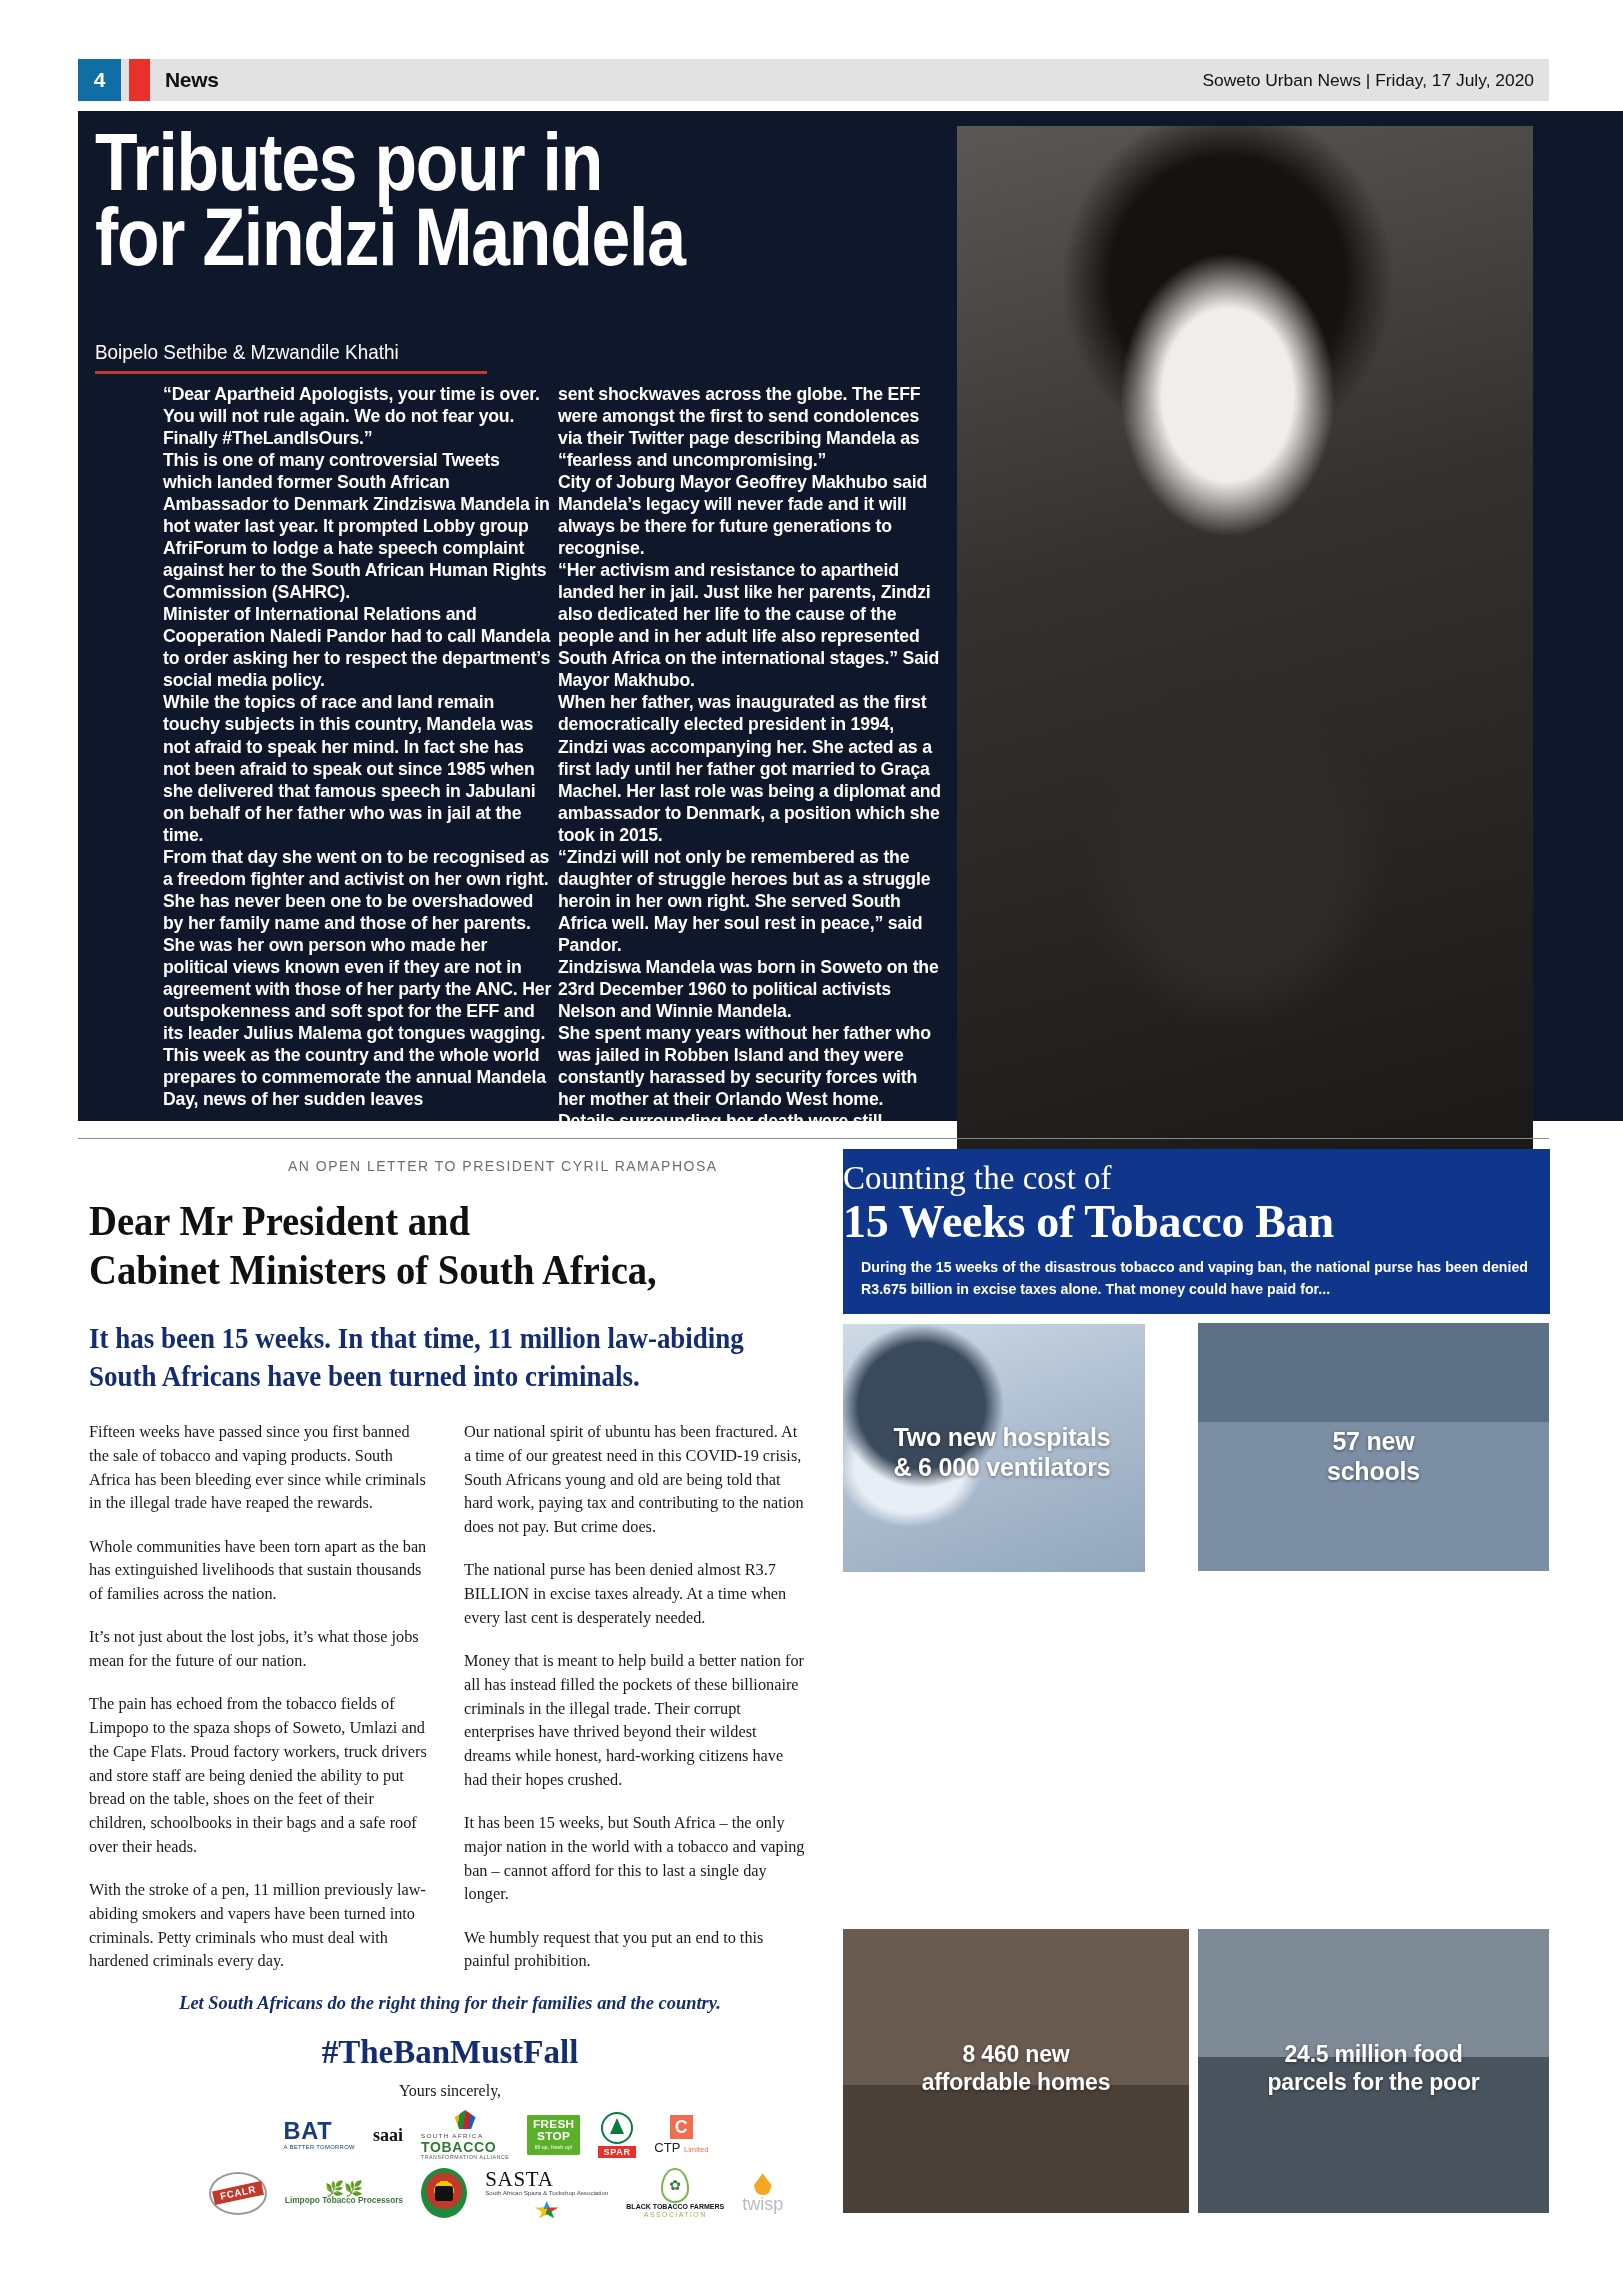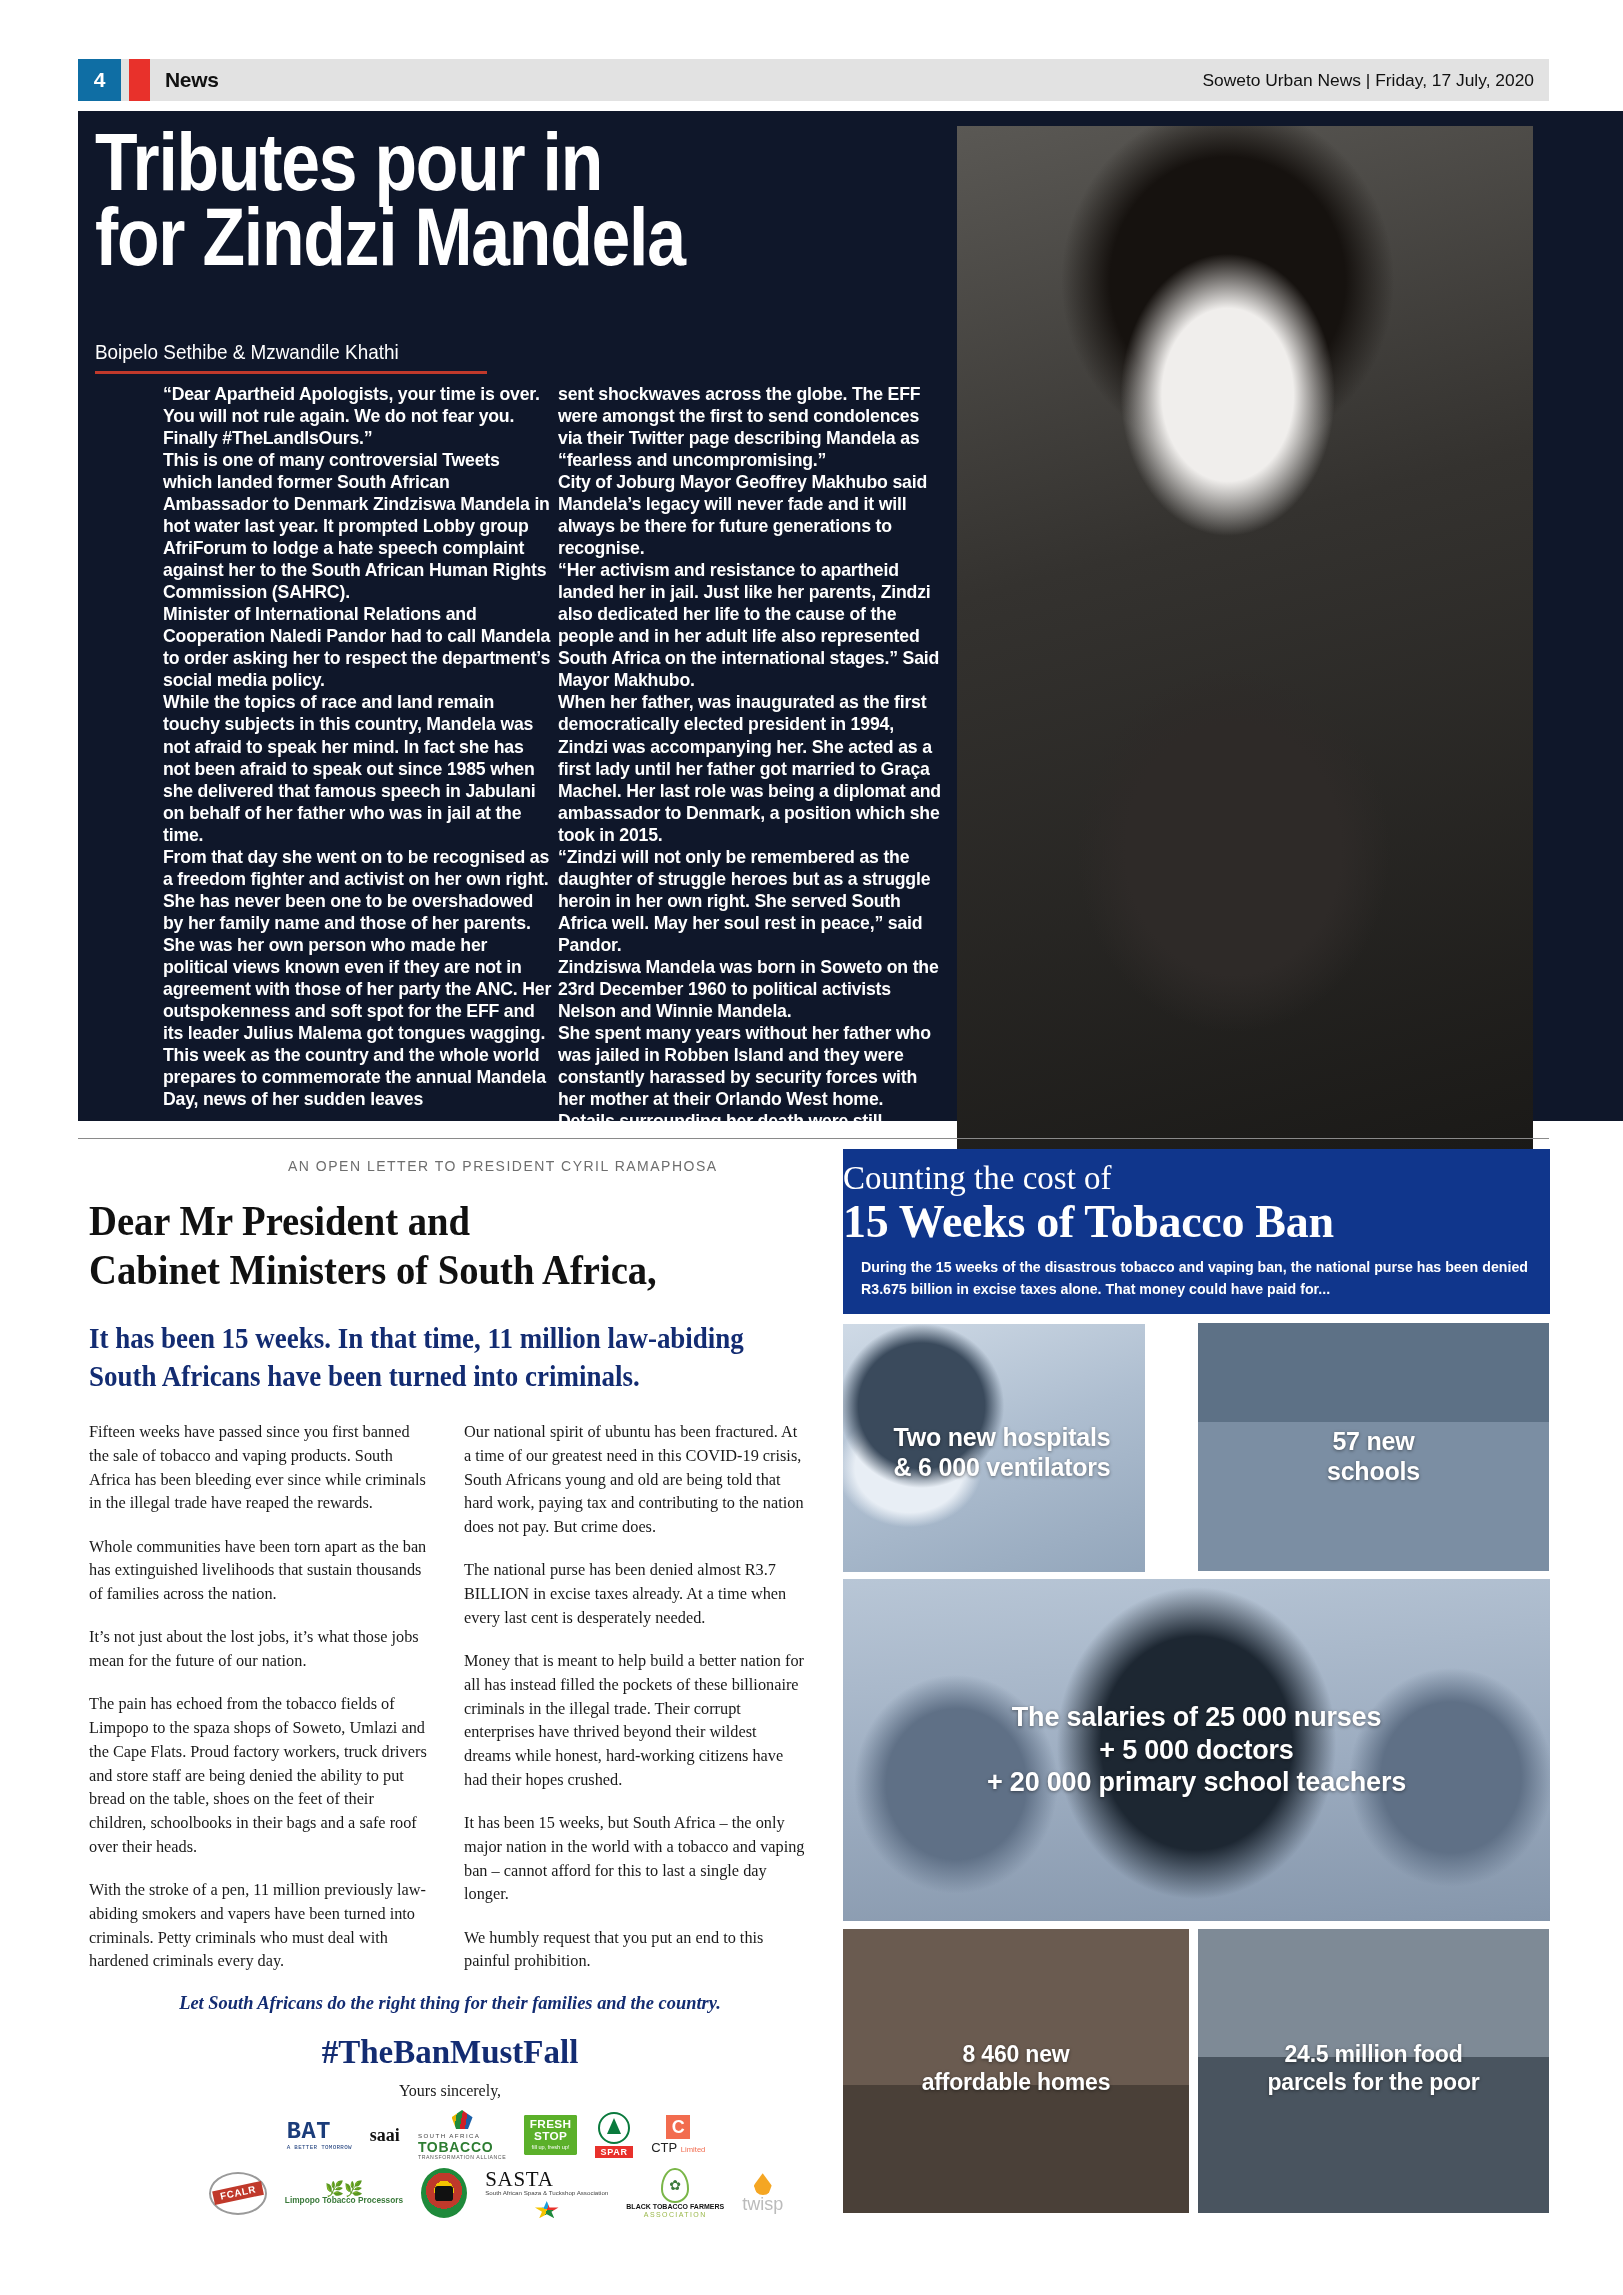--- a/index.html
+++ b/index.html
@@ -53,21 +53,21 @@
       transform:scaleX(0.95);transform-origin:center top;}
   .hashtag{position:absolute;left:89px;top:2034px;width:722px;text-align:center;
       font-family:"Liberation Serif",serif;font-weight:bold;font-size:33px;color:#132c72;}
   .yours{position:absolute;left:89px;top:2082px;width:722px;text-align:center;
       font-family:"Liberation Serif",serif;font-size:16px;color:#1a1a1a;}
 
   
   .logos{position:absolute;left:170px;top:2110px;width:652px;}
   .logo-row{display:flex;align-items:center;justify-content:center;gap:18px;margin-bottom:8.3px;}
   .logo{display:flex;flex-direction:column;align-items:center;justify-content:center;height:50px;}
-  .lg-bat{color:#1b3c7a;font-weight:bold;font-size:23.6px;letter-spacing:0.7px;font-family:Liberation Mono, monospace;line-height:1;}
+  .lg-bat{color:#1b3c7a;font-weight:bold;font-size:23.6px;letter-spacing:0.7px;font-family:Liberation Sans, sans-serif;line-height:1;}
   .lg-bat small{display:block;font-size:5.9px;letter-spacing:0.3px;font-weight:normal;color:#1b3c7a;margin-top:1.4px;}
   .lg-saai{font-family:"Liberation Serif",serif;font-weight:bold;font-size:18px;color:#111;line-height:1;}
   .lg-sta{display:flex;align-items:center;gap:4.2px;}
   .lg-sta .fan{width:21px;height:29px;background:
       linear-gradient(100deg,#e8b400 0 22%,#1f8a3b 22% 45%,#cf2027 45% 66%,#1b5fa8 66% 100%);
       clip-path:polygon(50% 0,100% 38%,78% 100%,22% 100%,0 38%);}
   .lg-sta .txt{line-height:1.05;}
   .lg-sta .t1{font-size:6.2px;letter-spacing:1.4px;color:#444;}
   .lg-sta .t2{font-size:14px;font-weight:bold;color:#2e7d32;letter-spacing:0.7px;}
   .lg-sta .t3{font-size:5.2px;letter-spacing:0.6px;color:#555;}
@@ -309,24 +309,20 @@
     </div>
 
     <div class="tile t-hosp">
       <div class="ph ph-hosp"></div>
       <div class="lbl">Two new hospitals<br>&amp; 6 000 ventilators</div>
     </div>
     <div class="tile t-sch">
       <div class="ph ph-sch"></div>
       <div class="lbl">57 new<br>schools</div>
     </div>
-    <div class="tile t-sal">
-      <div class="ph ph-sal"></div>
-      <div class="lbl">The salaries of 25 000 nurses<br>+ 5 000 doctors<br>+ 20 000 primary school teachers</div>
-    </div>
     <div class="tile t-home">
       <div class="ph ph-home"></div>
       <div class="lbl">8 460 new<br>affordable homes</div>
     </div>
     <div class="tile t-food">
       <div class="ph ph-food"></div>
       <div class="lbl">24.5 million food<br>parcels for the poor</div>
     </div>
   </div>
 

